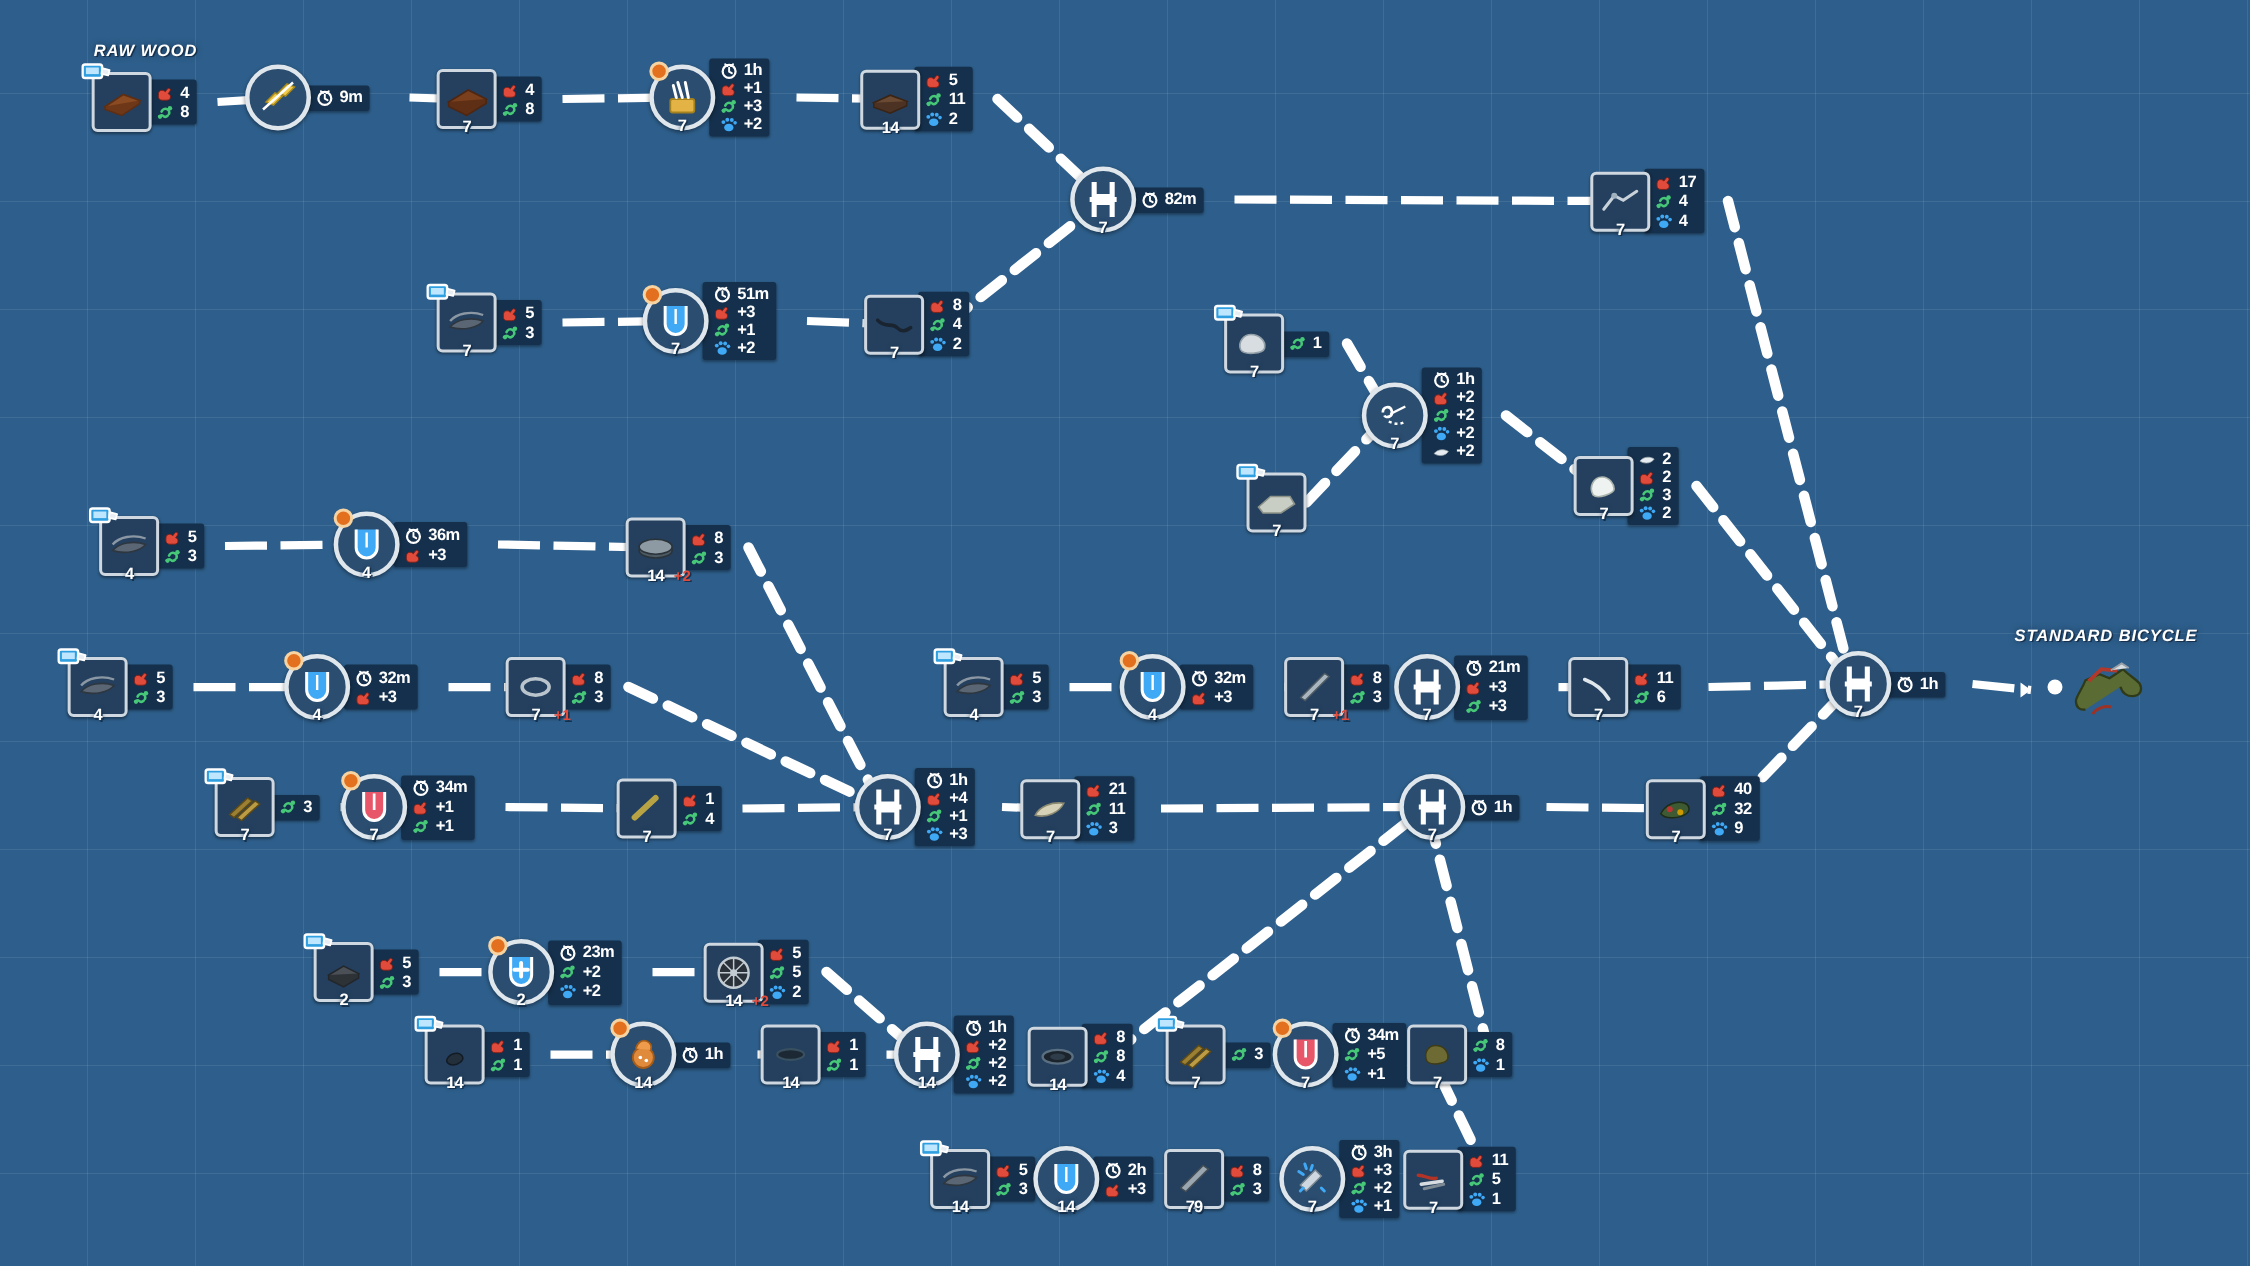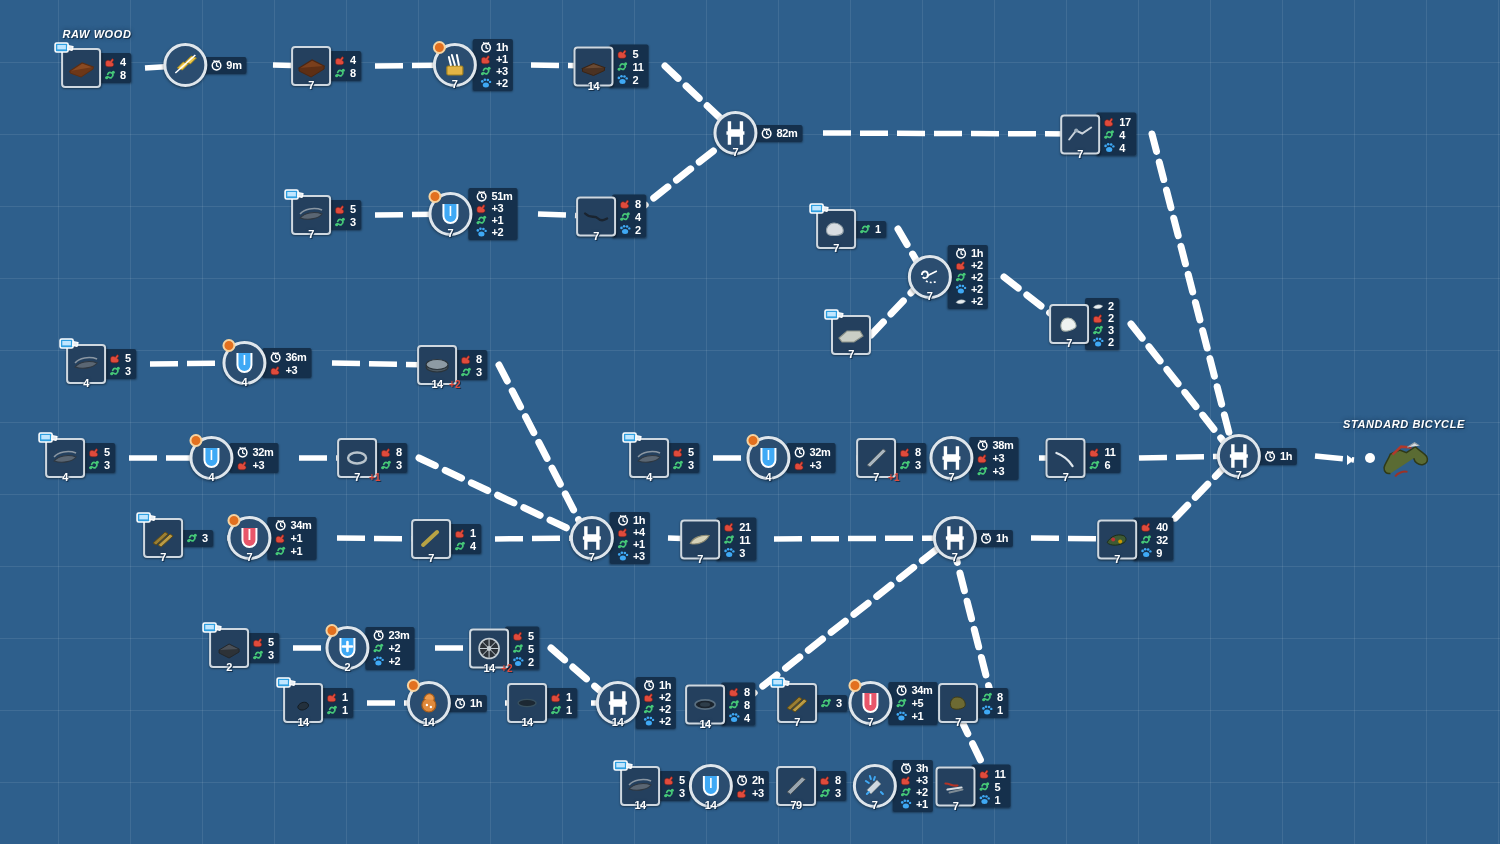--- a/index.html
+++ b/index.html
@@ -1111,21 +1111,21 @@
           </svg>
           <span class="tier">7</span>
         </div>
         <div class="stats">
           <div class="row">
             <span class="ic"><svg width="12" height="12" viewBox="0 0 12 12">
                 <circle cx="6.2" cy="6.6" r="4.3" fill="none" stroke="#ffffff" stroke-width="1.5"></circle>
                 <path d="M6.2 4.2v2.6l1.8 1" stroke="#ffffff" stroke-width="1.3" fill="none" stroke-linecap="round"></path>
                 <path d="M3.6 1.8l1.4 1.2M8.8 1.8L7.4 3" stroke="#ffffff" stroke-width="1.3" stroke-linecap="round"></path>
               </svg></span>
-            <span class="v">38m</span>
+            <span class="v">21m</span>
           </div>
           <div class="row">
             <span class="ic"><svg width="12" height="12" viewBox="0 0 12 12">
                 <path d="M1.5 6.8c0-1.6 1-2.6 2.4-2.6 1 0 1.6.4 2.2 1l1.4-1.9c.4-.6 1.3-.6 1.7-.1.4.4.4 1 .1 1.4L8 6.5c.9.3 1.6 1 1.6 2.1 0 1.3-1 2.2-2.5 2.2H4c-1.5 0-2.5-1-2.5-2.3z" fill="#e04b3c" stroke="#7d1f16" stroke-width=".6"></path>
               </svg></span>
             <span class="v">+3</span>
           </div>
           <div class="row">
             <span class="ic"><svg width="12" height="12" viewBox="0 0 12 12">
                 <path d="M2 8.6c1-1 2-1 2.9-.2.9.8 1.9.7 2.8-.3M3.6 5.4c.7-1.5 2.3-2.2 3.6-1.6 1.3.6 1.9 2 1.4 3.1" fill="none" stroke="#46c878" stroke-width="1.7" stroke-linecap="round"></path>

